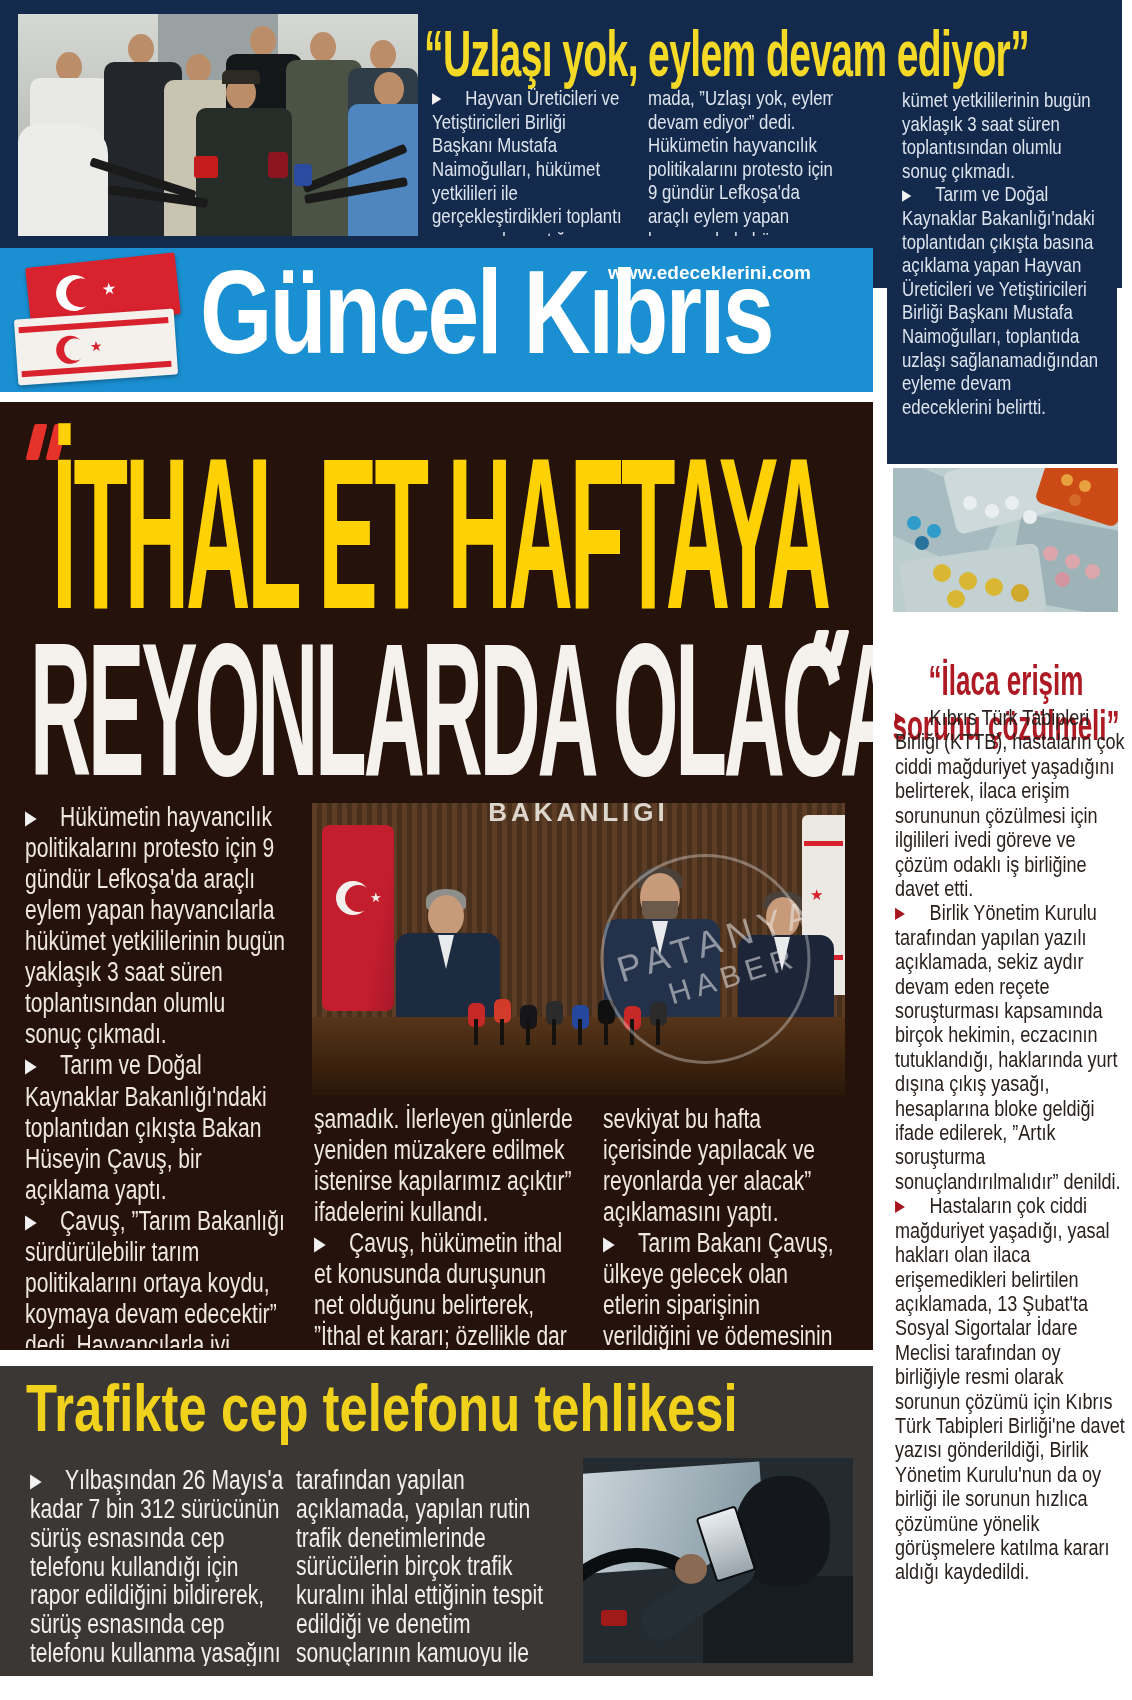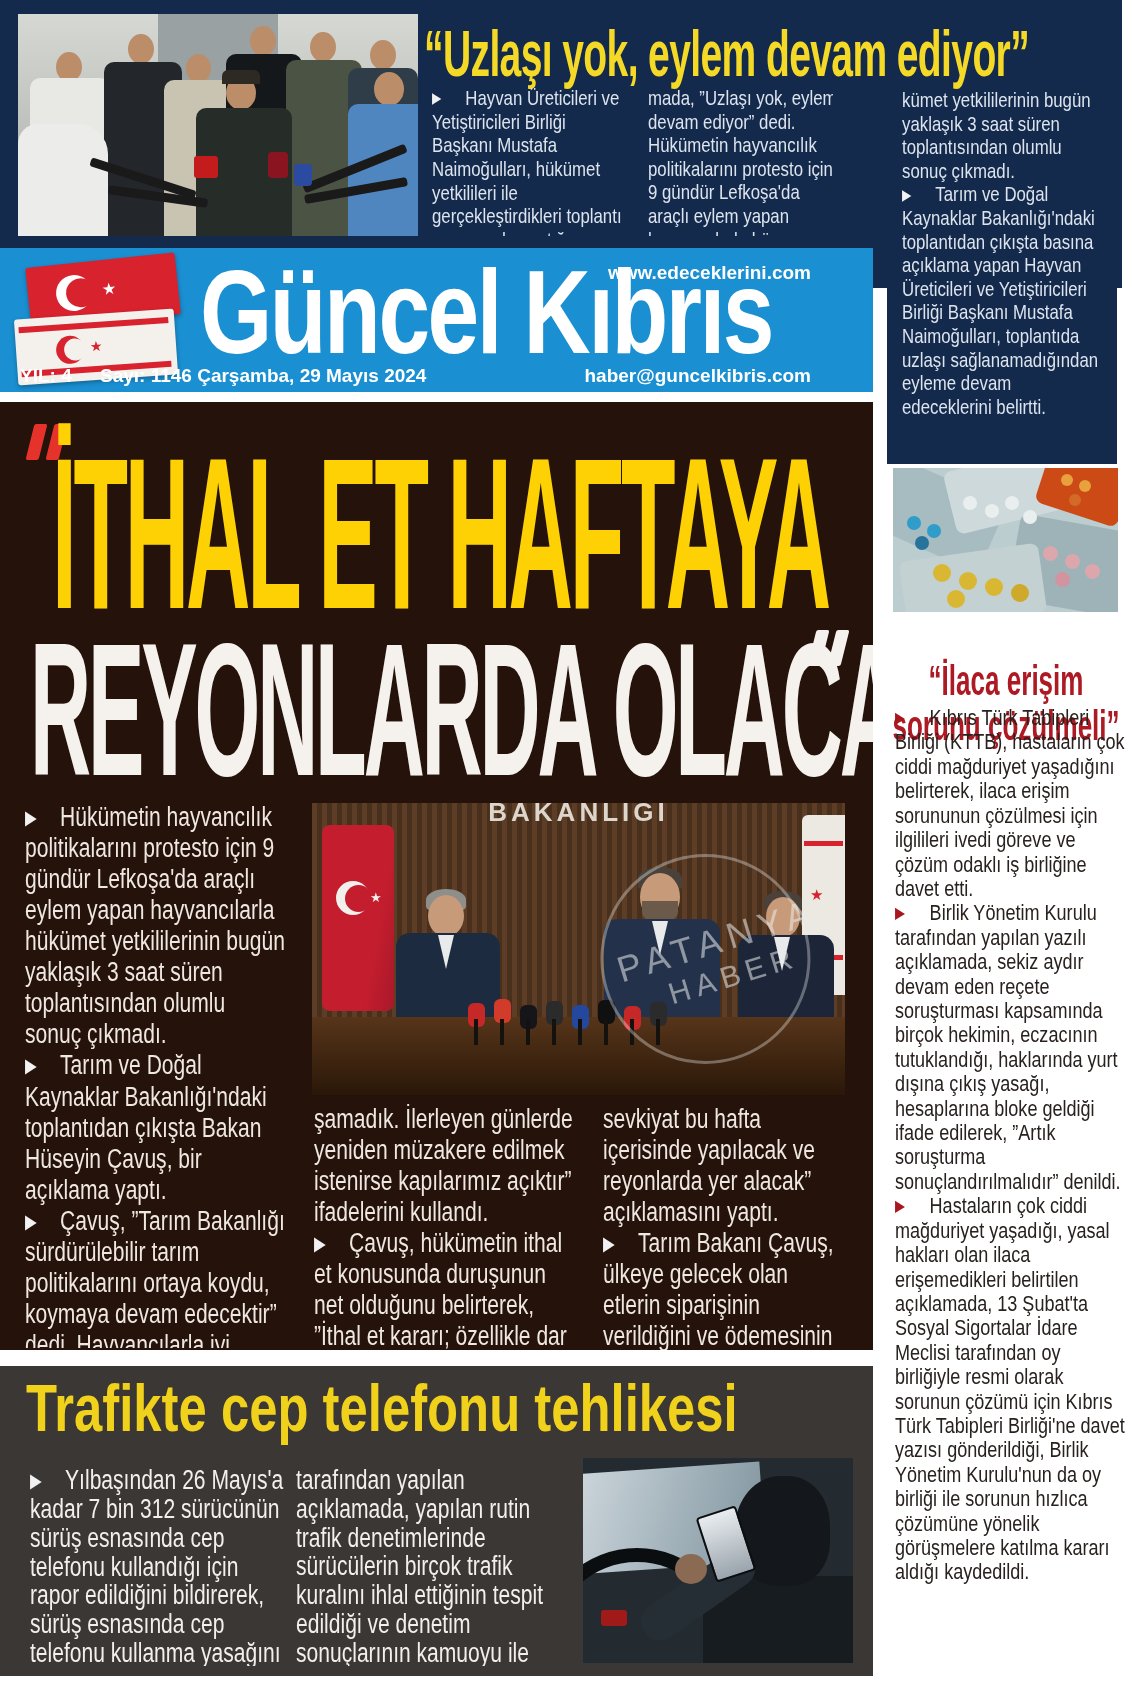--- a/index.html
+++ b/index.html
@@ -175,25 +175,20 @@
         <div class="crescent" style="left:38px;top:16px;width:29px;height:29px;background:#d8222e;"></div>
         <div class="star" style="left:74px;top:22px;color:#ffffff;">★</div>
       </div>
       <div class="flag fl-trnc">
         <div class="stripe" style="top:8px;"></div>
         <div class="stripe" style="top:52px;"></div>
         <div class="crescent" style="left:40px;top:20px;width:28px;height:28px;background:#d8222e;"></div>
         <div class="crescent" style="left:48px;top:23px;width:22px;height:22px;background:#f4f1ec;"></div>
         <div class="star" style="left:74px;top:25px;color:#d8222e;font-size:14px;">★</div>
       </div>
-    </div>
-    <div class="mh-strip">
-      <span class="mh-year">YIL: 4</span>
-      <span class="mh-issue">Sayı: 1146  Çarşamba, 29 Mayıs 2024</span>
-      <span class="mh-email">haber@guncelkibris.com</span>
     </div>
   </div>
 
   <div class="abs main-block">
     <div class="q-red">
         <i></i>
         <i class="qb2"></i>
       </div>
     <div class="hl hl1">İTHAL ET HAFTAYA</div>
     <div class="hl hl2">REYONLARDA OLACAK</div>

